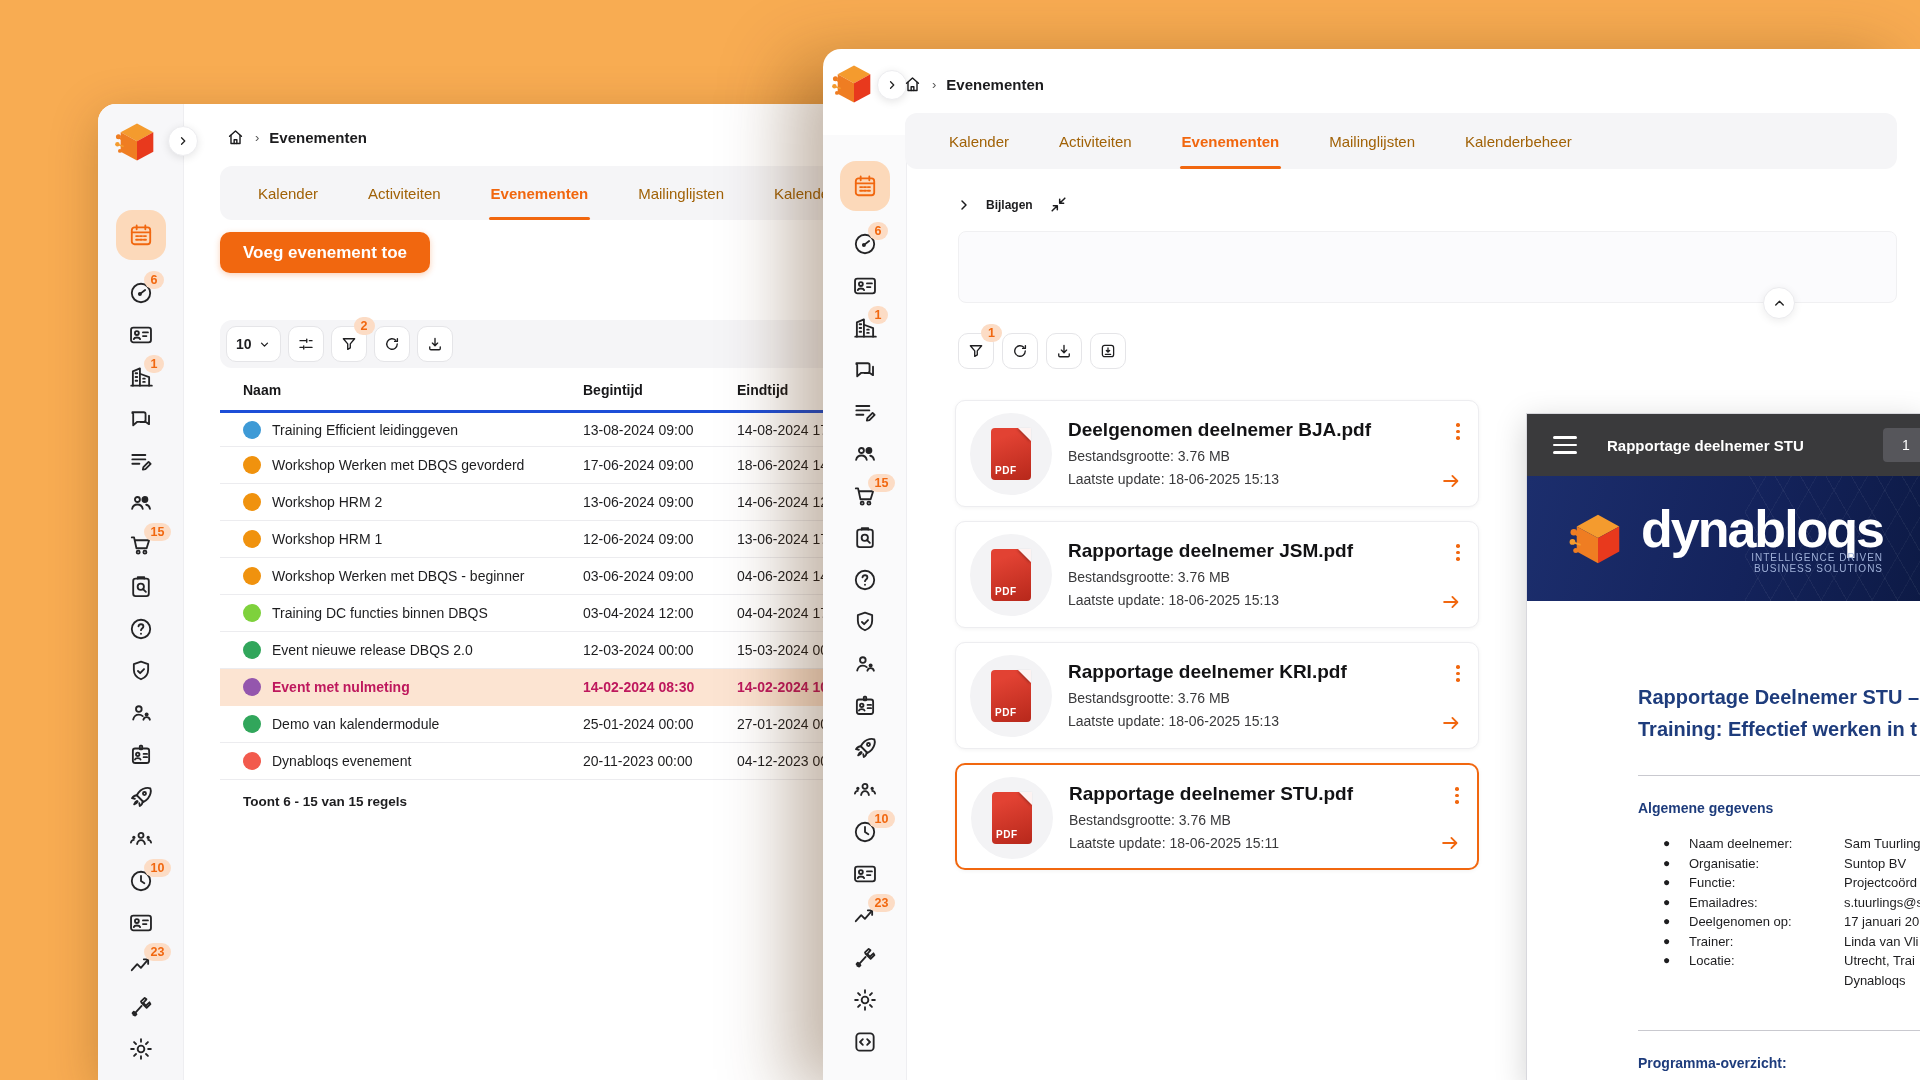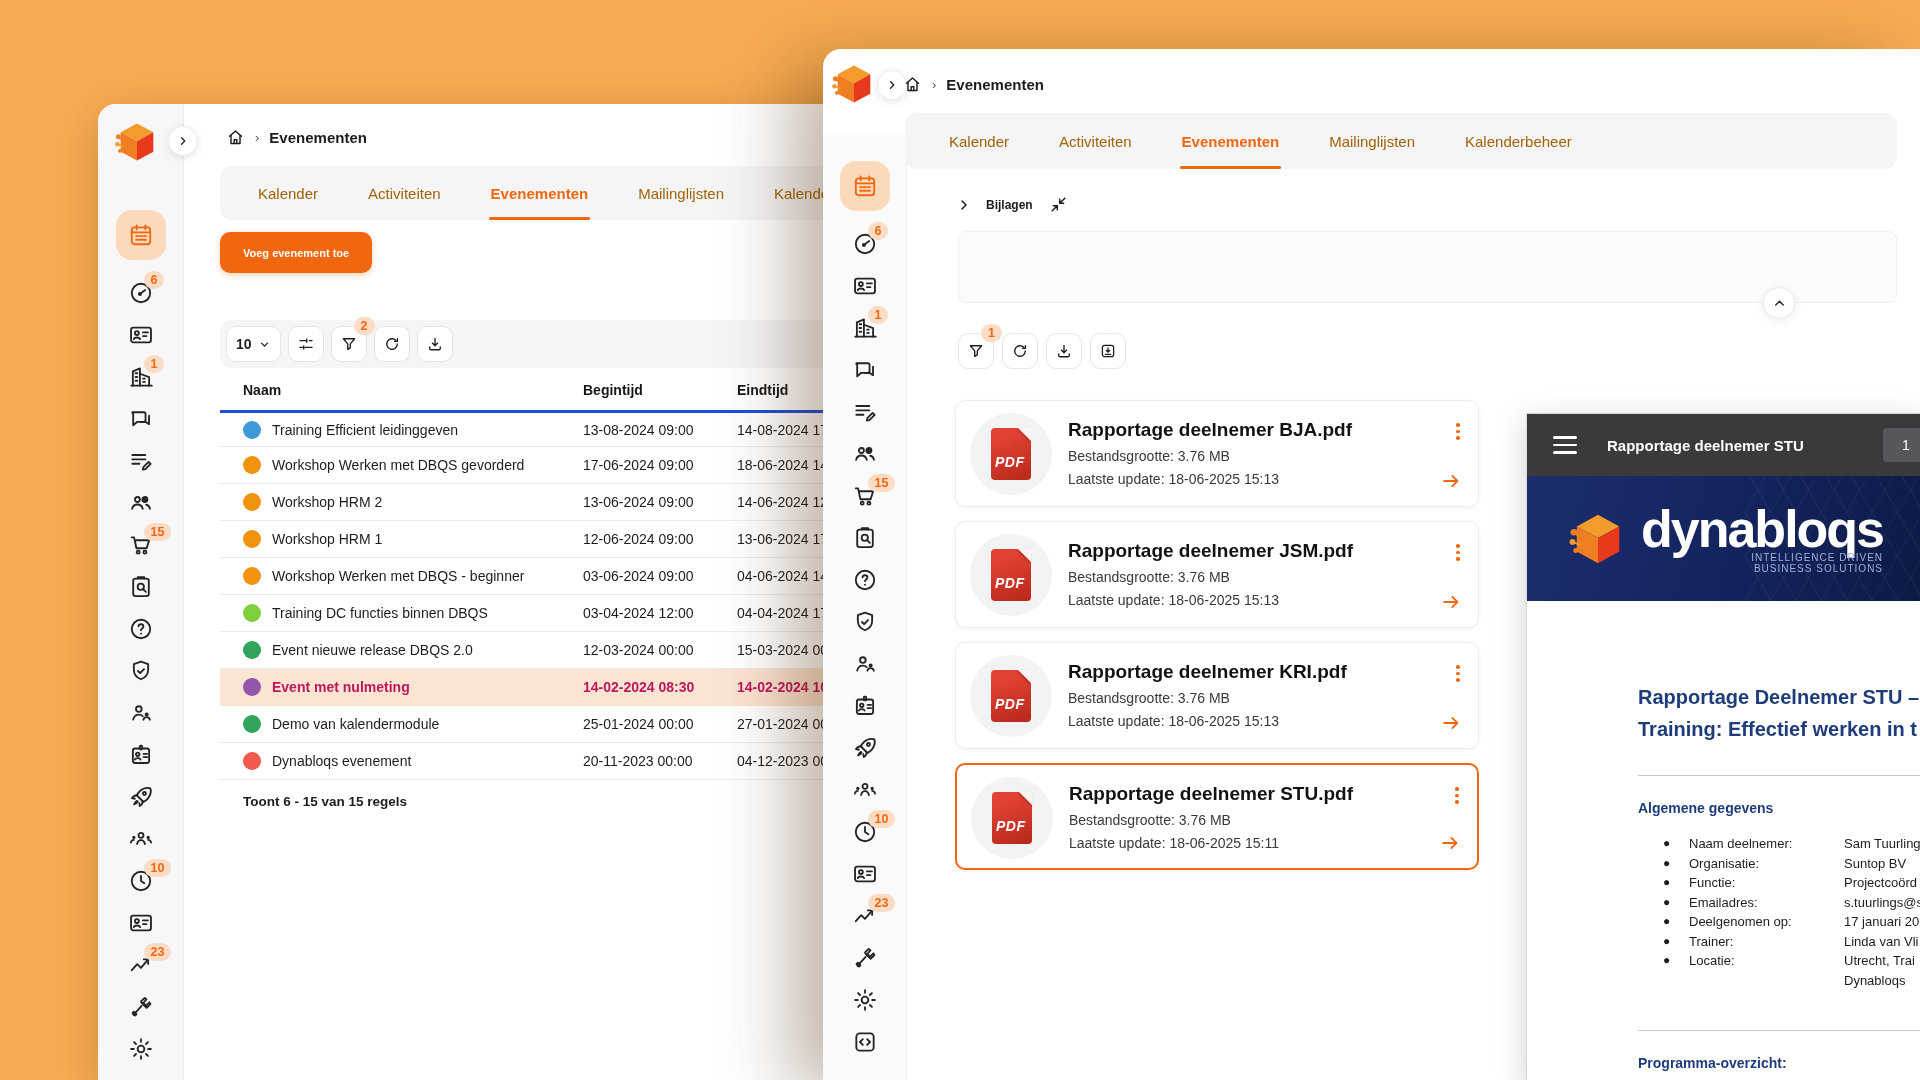--- a/index.html
+++ b/index.html
@@ -32,21 +32,21 @@
     border-radius:9px;padding:1px 7px;line-height:16px;white-space:nowrap;}
 
   
   #win-back{left:98px;top:104px;width:1000px;height:976px;border-radius:18px 18px 0 0;box-shadow:0 12px 48px rgba(70,35,0,.25);overflow:hidden;}
   #side-back{left:0;top:0;bottom:0;width:86px;padding-top:106px;}
   #win-back .logo{left:16px;top:15px;}
   #win-back .circle-btn{left:70px;top:22px;}
   #win-back .crumb{left:128px;top:24px;}
   #tabs-back{left:122px;top:62px;width:878px;height:54px;padding:0 0 0 36px;gap:46px;}
   .add-btn{position:absolute;left:122px;top:128px;height:41px;padding:16px 23px;border-radius:10px;background:#f1670f;color:#fff;
-    font-size:11px;font-weight:600;border:none;display:flex;align-items:center;box-shadow:0 2px 6px rgba(241,103,15,.3);}
+    font-size:17px;font-weight:600;border:none;display:flex;align-items:center;box-shadow:0 2px 6px rgba(241,103,15,.3);}
   .toolbar{position:absolute;background:#f5f5f7;border-radius:12px;display:flex;align-items:center;gap:7px;}
   #toolbar-back{left:122px;top:216px;width:878px;height:48px;padding-left:6px;}
   .tbtn{position:relative;height:36px;min-width:36px;background:#fff;border:1px solid #e5e5e8;border-radius:10px;
     display:flex;align-items:center;justify-content:center;color:#1e1e20;}
   .tbtn svg{width:18px;height:18px;}
   .psize{padding:0 9px;gap:6px;font-size:14px;font-weight:600;}
   .psize svg{width:13px;height:13px;}
   .tbtn .badge{top:-10px;left:22px;}
 
   .thead{position:absolute;left:122px;top:278px;width:878px;display:grid;grid-template-columns:340px 154px 1fr;
@@ -82,21 +82,21 @@
 
   #cards{position:absolute;left:132px;top:351px;width:524px;}
   .fcard{position:relative;height:107px;margin-bottom:14px;background:#fff;border:1px solid #ededf0;border-radius:10px;
     box-shadow:0 1px 4px rgba(0,0,0,.05);padding:0 0 0 112px;}
   .fcard.selected{border:2px solid #f1670f;}
   .avatar{position:absolute;left:14px;top:12px;width:82px;height:82px;border-radius:50%;background:#f3f3f5;
     display:flex;align-items:center;justify-content:center;}
   .pdficon{position:relative;width:40px;height:52px;background:linear-gradient(160deg,#e24233 20%,#b7281b);border-radius:4px;}
   .pdficon:before{content:"";position:absolute;right:0;top:0;border-style:solid;border-width:0 13px 13px 0;
     border-color:transparent #fdf3f2 transparent transparent;filter:drop-shadow(-1px 1px 1px rgba(0,0,0,.25));}
-  .pdficon span{position:absolute;left:4px;bottom:10px;color:#fff;font-size:14px;font-weight:700;letter-spacing:.5px;font-style:italic;}
+  .pdficon span{position:absolute;left:4px;bottom:4px;color:#fff;font-size:10px;font-weight:700;letter-spacing:.5px;}
   .f-title{padding-top:18px;font-size:19px;font-weight:700;color:#121214;}
   .f-meta{font-size:14px;color:#39393b;margin-top:7px;}
   .kebab{position:absolute;right:18px;top:22px;width:4px;color:#f1670f;display:flex;flex-direction:column;gap:3px;}
   .kebab i{width:3.5px;height:3.5px;border-radius:50%;background:#f1670f;}
   .goarrow{position:absolute;right:16px;bottom:14px;width:22px;height:22px;color:#f1670f;}
   .goarrow svg{width:22px;height:22px;}
 
   
   .pdfpanel{position:absolute;left:703px;top:364px;right:-4px;bottom:-4px;background:#fff;border:1px solid #d8d8dd;
     box-shadow:0 8px 30px rgba(0,0,0,.18);}
@@ -623,21 +623,21 @@
         </div>
     </div>
 
     <div id="cards">
         <div class="fcard">
           <span class="avatar">
             <span class="pdficon">
               <span>PDF</span>
             </span>
           </span>
-          <div class="f-title">Rapportage deelnemer BJA.pdf</div>
+          <div class="f-title">Deelgenomen deelnemer BJA.pdf</div>
           <div class="f-meta">Bestandsgrootte: 3.76 MB</div>
           <div class="f-meta">Laatste update: 18-06-2025 15:13</div>
           <span class="kebab">
             <i></i>
             <i></i>
             <i></i>
           </span>
           <span class="goarrow">
             <svg viewBox="0 0 24 24" fill="none" stroke="currentColor" stroke-width="2" stroke-linecap="round" stroke-linejoin="round">
               <path d="M4.5 12h14M13.5 6.5L19 12l-5.5 5.5"></path>

